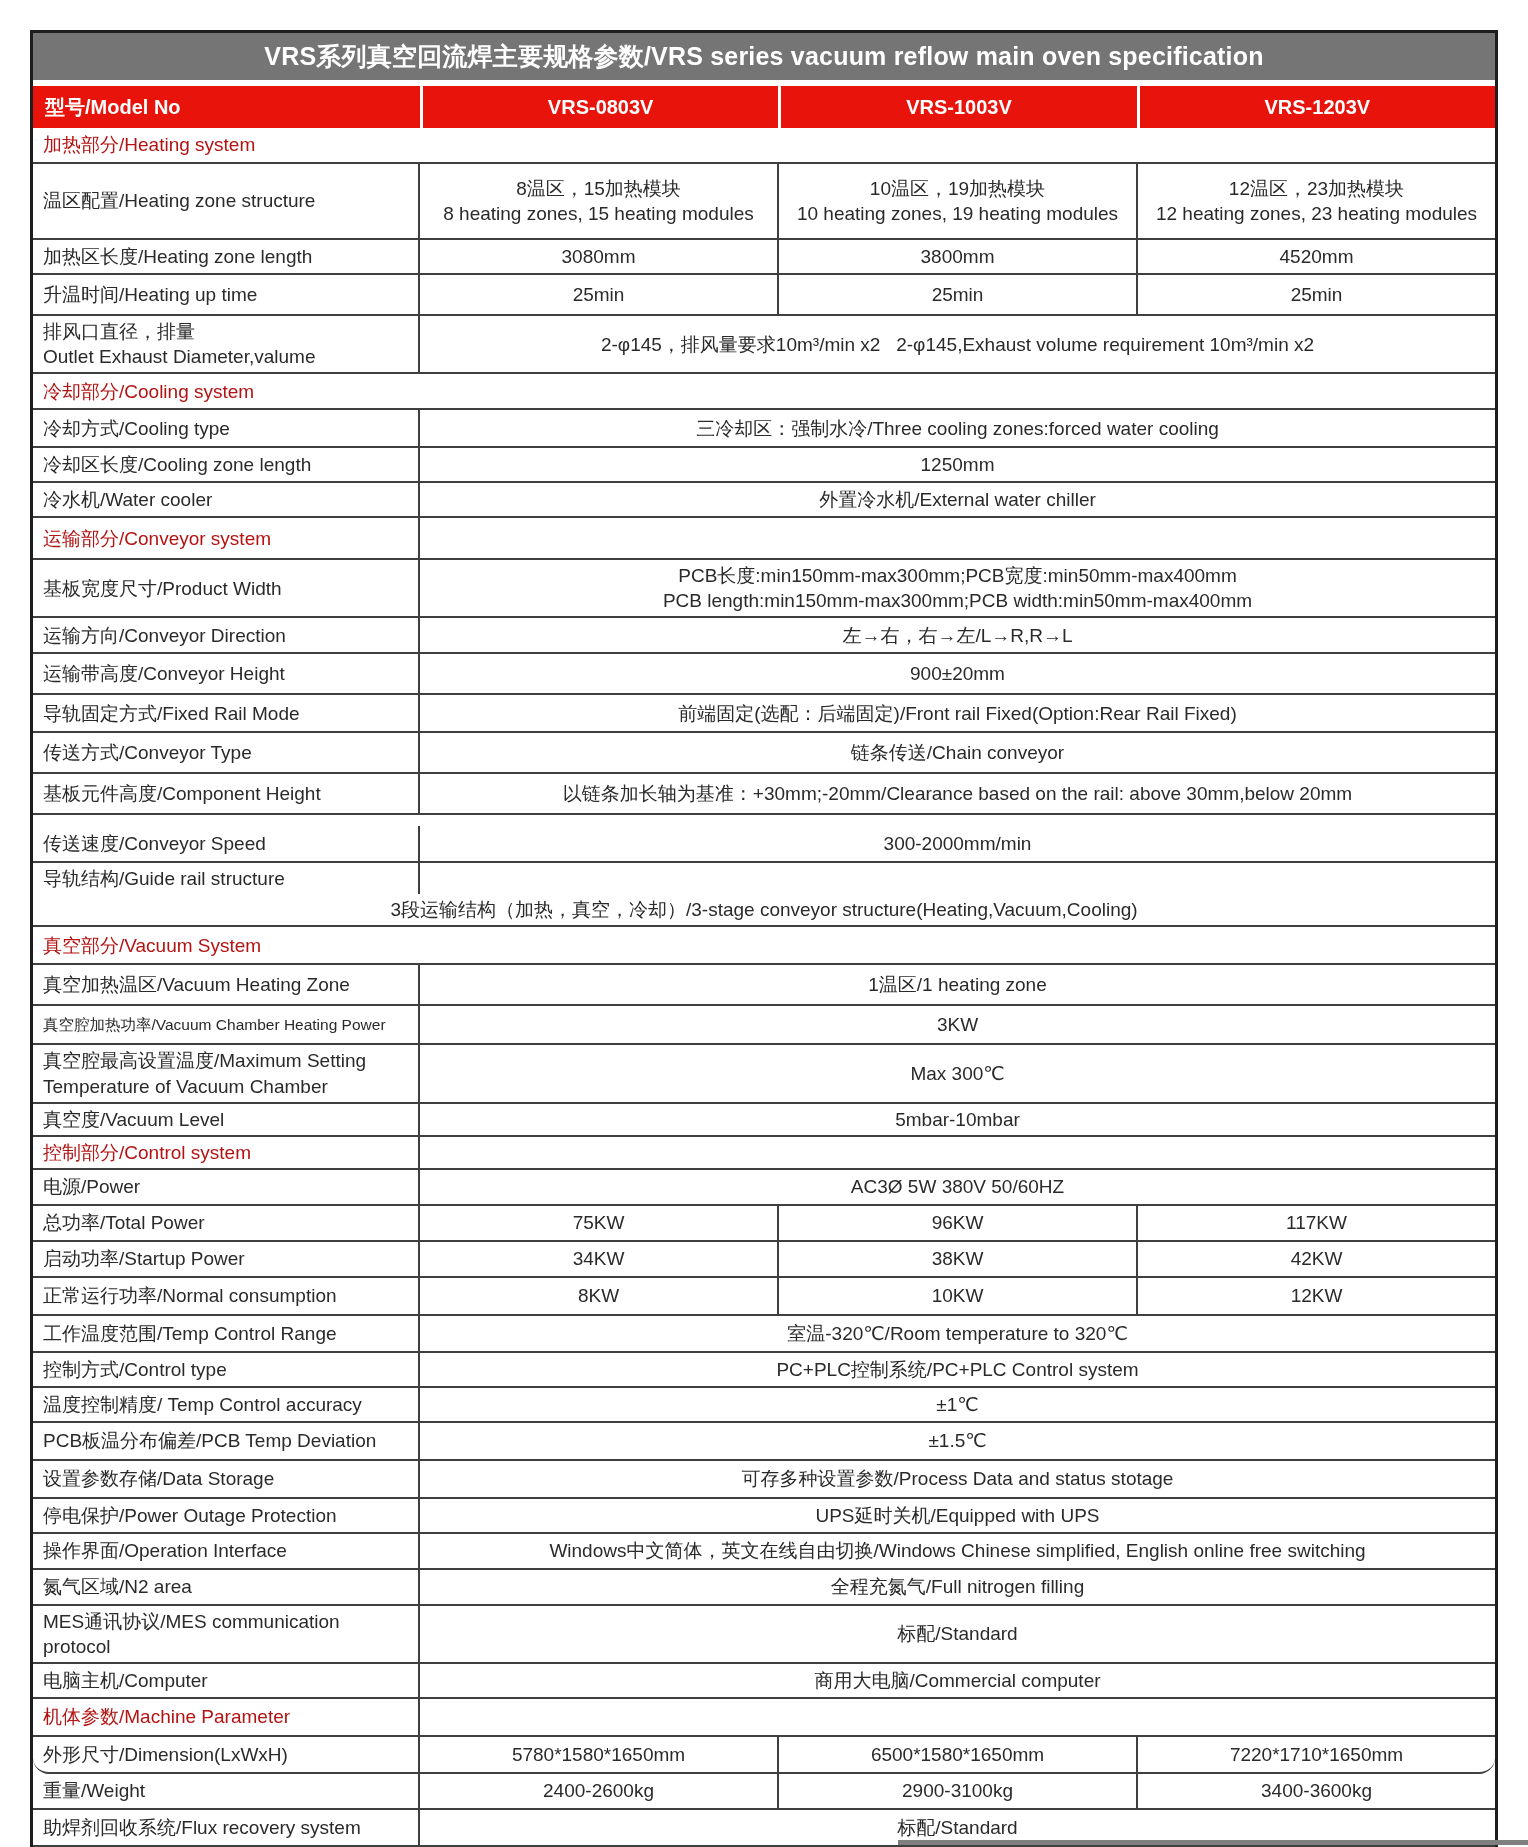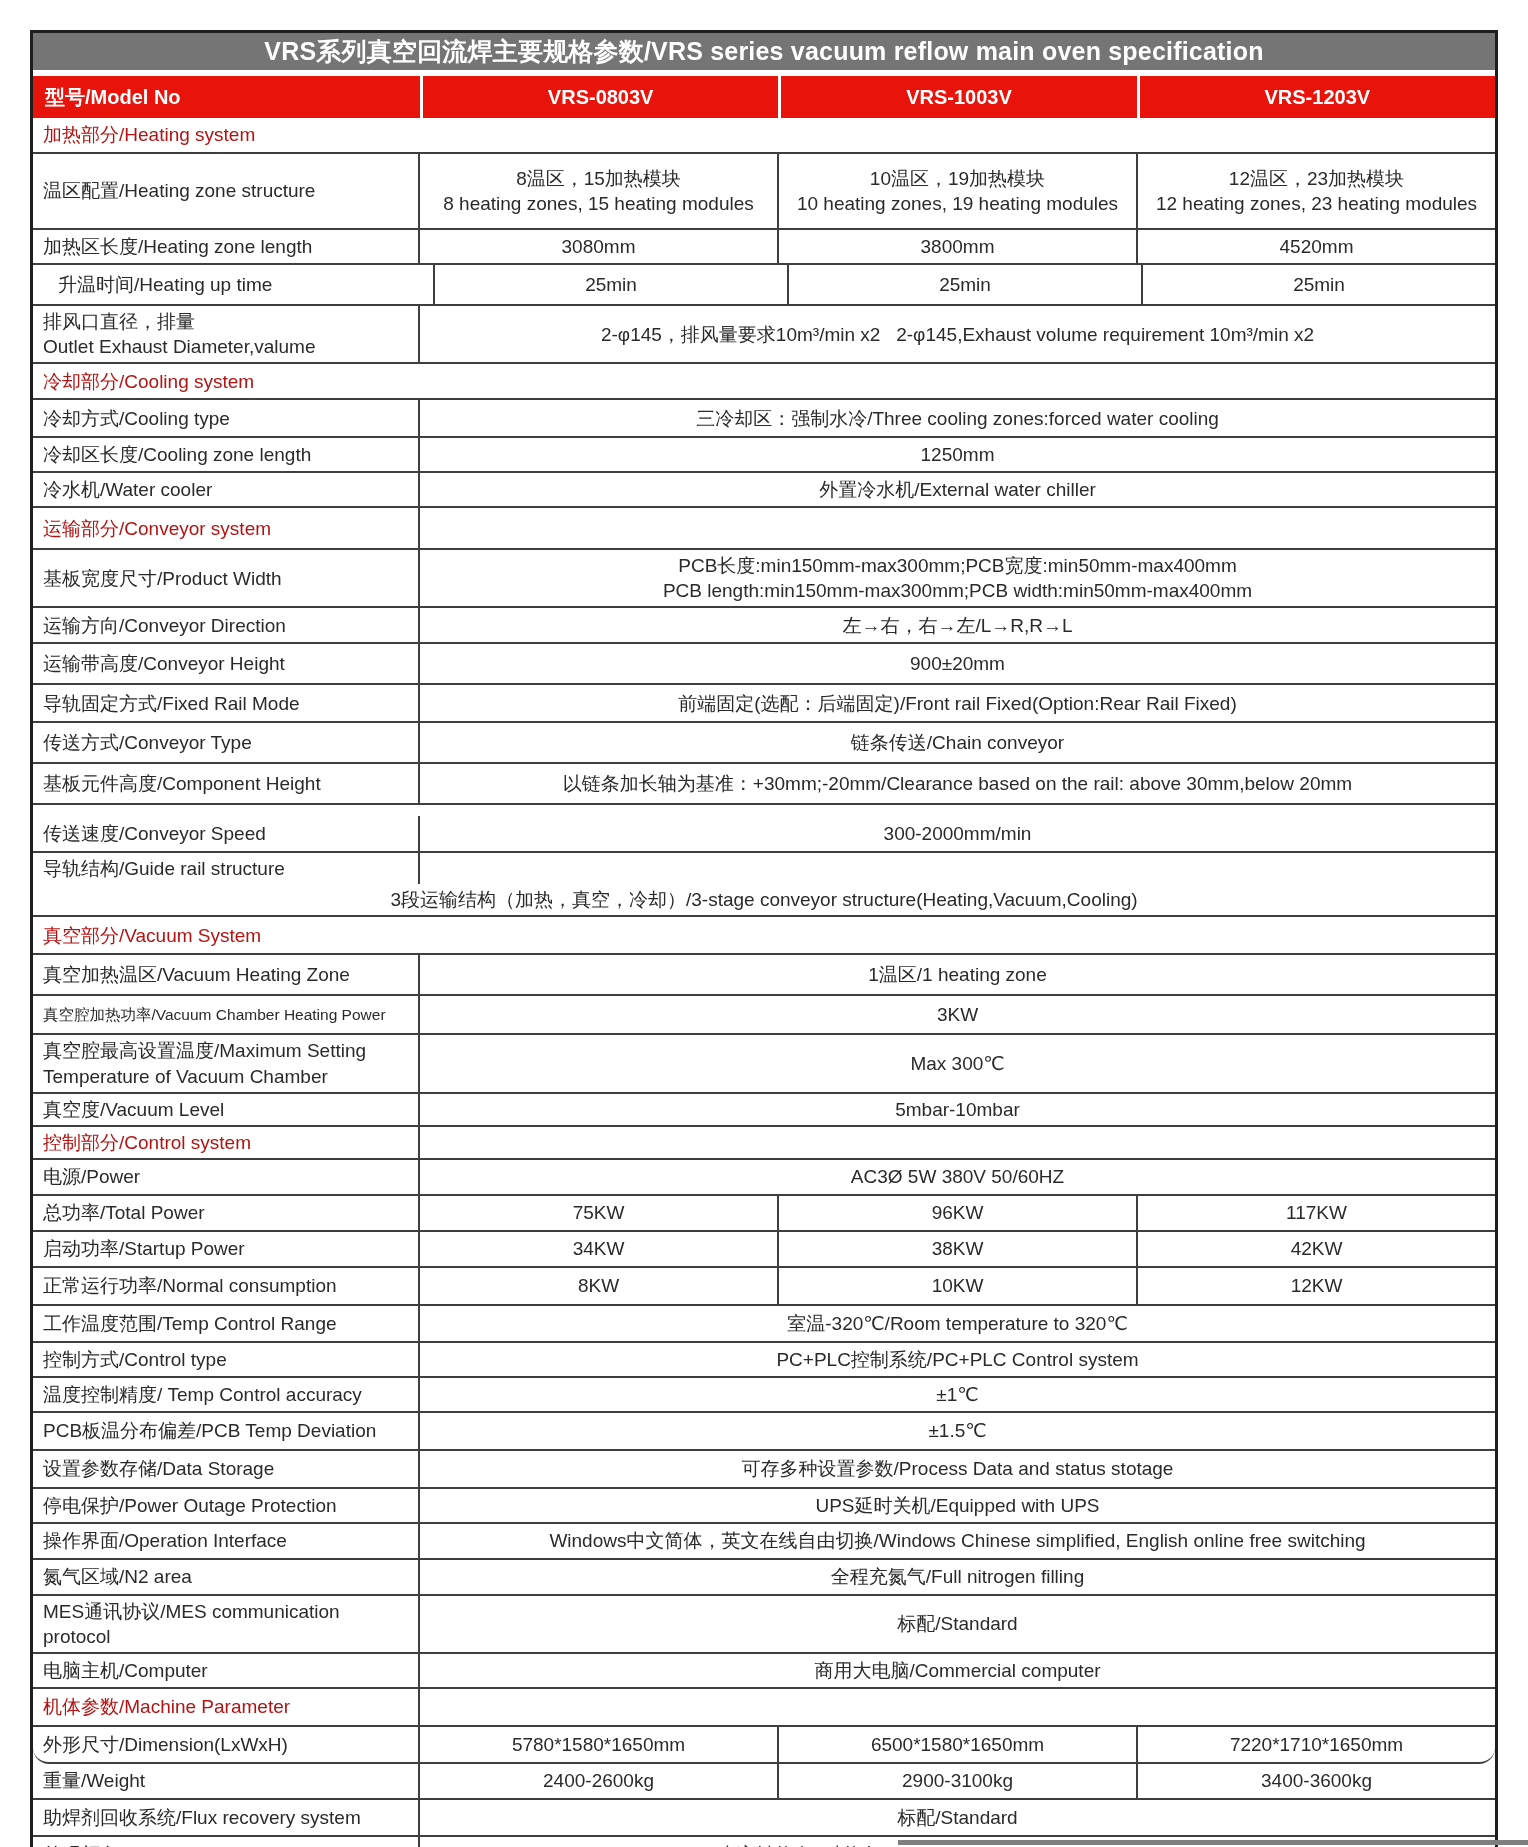--- a/index.html
+++ b/index.html
@@ -8,21 +8,21 @@
     font-family:"Liberation Sans","DejaVu Sans",sans-serif;
     color:var(--body_text,#2a2a2a);
     -webkit-font-smoothing:antialiased;
   }
   .page{position:absolute;inset:0;}
   .table-outer{
     position:absolute;left:30px;top:30px;width:1468px;
     border:3px solid #1e1e1e;background:#ffffff;box-sizing:border-box;
   }
   .oven-header{
-    height:37px;background:var(--header_bg,#757575);
+    height:47px;background:var(--header_bg,#757575);
     display:flex;align-items:center;justify-content:center;
   }
   .oven-header span{
     color:#ffffff;font-size:25px;font-weight:600;letter-spacing:.2px;white-space:nowrap;
   }
   .header-gap{height:6px;background:#ffffff;}
   .model-row{
     height:42px;background:var(--model_row_bg,#e8130a);
     display:flex;color:var(--model_row_text,#ffffff);
     font-size:20px;font-weight:bold;box-sizing:border-box;
@@ -91,21 +91,21 @@
 10 heating zones, 19 heating modules</div>
           <div class="val-cell">12温区，23加热模块
 12 heating zones, 23 heating modules</div>
         </div>
         <div class="row data" style="min-height: 35px;">
           <div class="label-cell">加热区长度/Heating zone length</div>
           <div class="val-cell">3080mm</div>
           <div class="val-cell">3800mm</div>
           <div class="val-cell">4520mm</div>
         </div>
-        <div class="row data" style="min-height: 41px; padding-left: 15px;">
+        <div class="row data" style="min-height: 41px;">
           <div class="label-cell">升温时间/Heating up time</div>
           <div class="val-cell">25min</div>
           <div class="val-cell">25min</div>
           <div class="val-cell">25min</div>
         </div>
         <div class="row data" style="min-height: 54px;">
           <div class="label-cell">排风口直径，排量
 Outlet Exhaust Diameter,valume</div>
           <div class="val-cell">2-φ145，排风量要求10m³/min x2   2-φ145,Exhaust volume requirement 10m³/min x2</div>
         </div>

